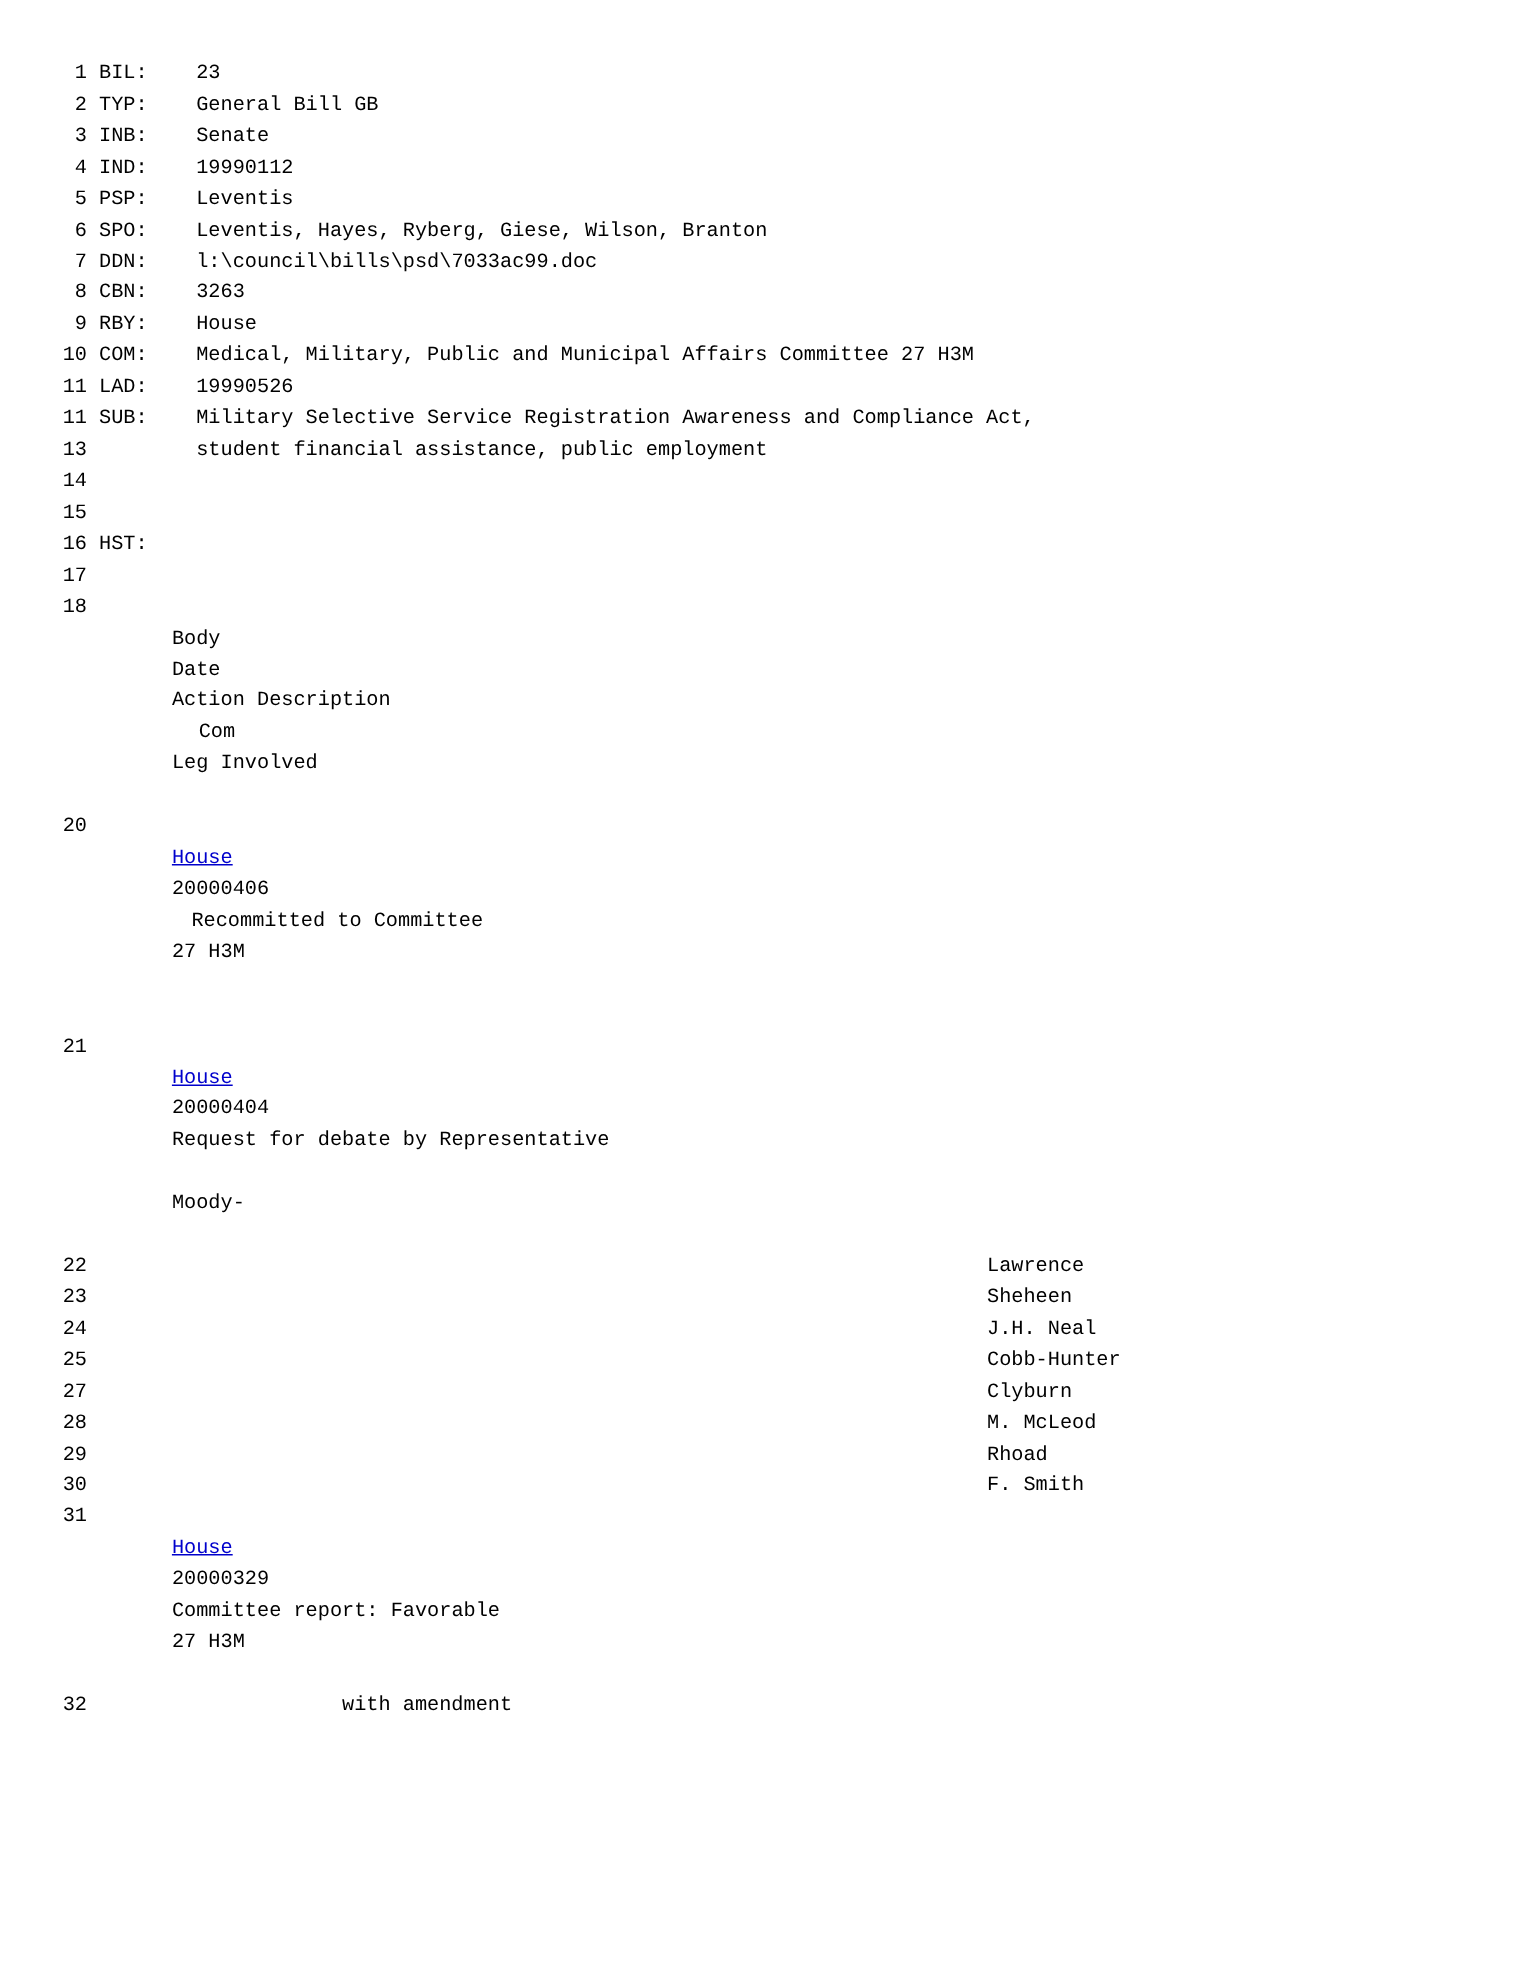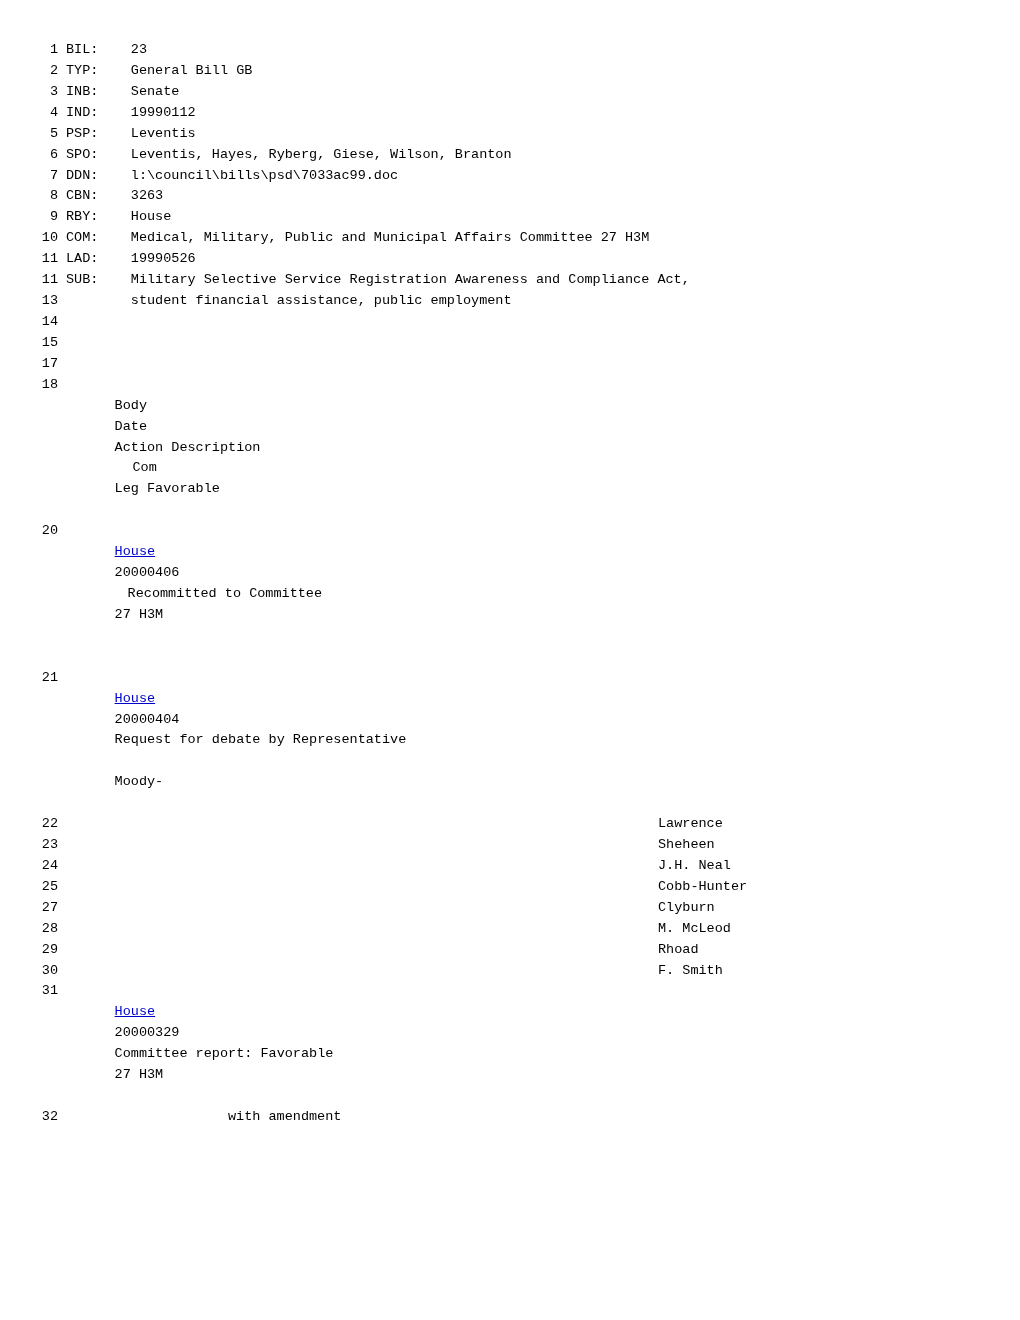--- a/index.html
+++ b/index.html
@@ -95,34 +95,38 @@
 
   <div class="line">
     <span class="line-num">14</span>
     <span class="line-content">&nbsp;</span>
   </div>
   <div class="line">
     <span class="line-num">15</span>
     <span class="line-content">&nbsp;</span>
   </div>
 
+  <div class="line">
+    <span class="line-num">16</span>
+    <span class="line-content">HST:</span>
+  </div>
 
   <div class="line">
     <span class="line-num">17</span>
     <span class="line-content">&nbsp;</span>
   </div>
 
   <div class="line">
     <span class="line-num">18</span>
     <span class="line-content">
       <span style="display:inline-block;width:72px;">Body</span>
       <span style="display:inline-block;width:90px;">Date</span>
       <span style="display:inline-block;width:370px;">Action Description</span>
       <span style="display:inline-block;width:60px;text-align:center;">Com</span>
-      <span style="display:inline-block;">Leg Favorable</span>
+      <span style="display:inline-block;">Leg Involved</span>
     </span>
   </div>
 
 
   <div class="line">
     <span class="line-num">20</span>
     <span class="line-content">
       <span style="display:inline-block;width:72px;"><a href="#">House</a></span>
       <span style="display:inline-block;width:90px;">20000406</span>
       <span style="display:inline-block;width:370px;margin-left:13px;">Recommitted to Committee</span>

